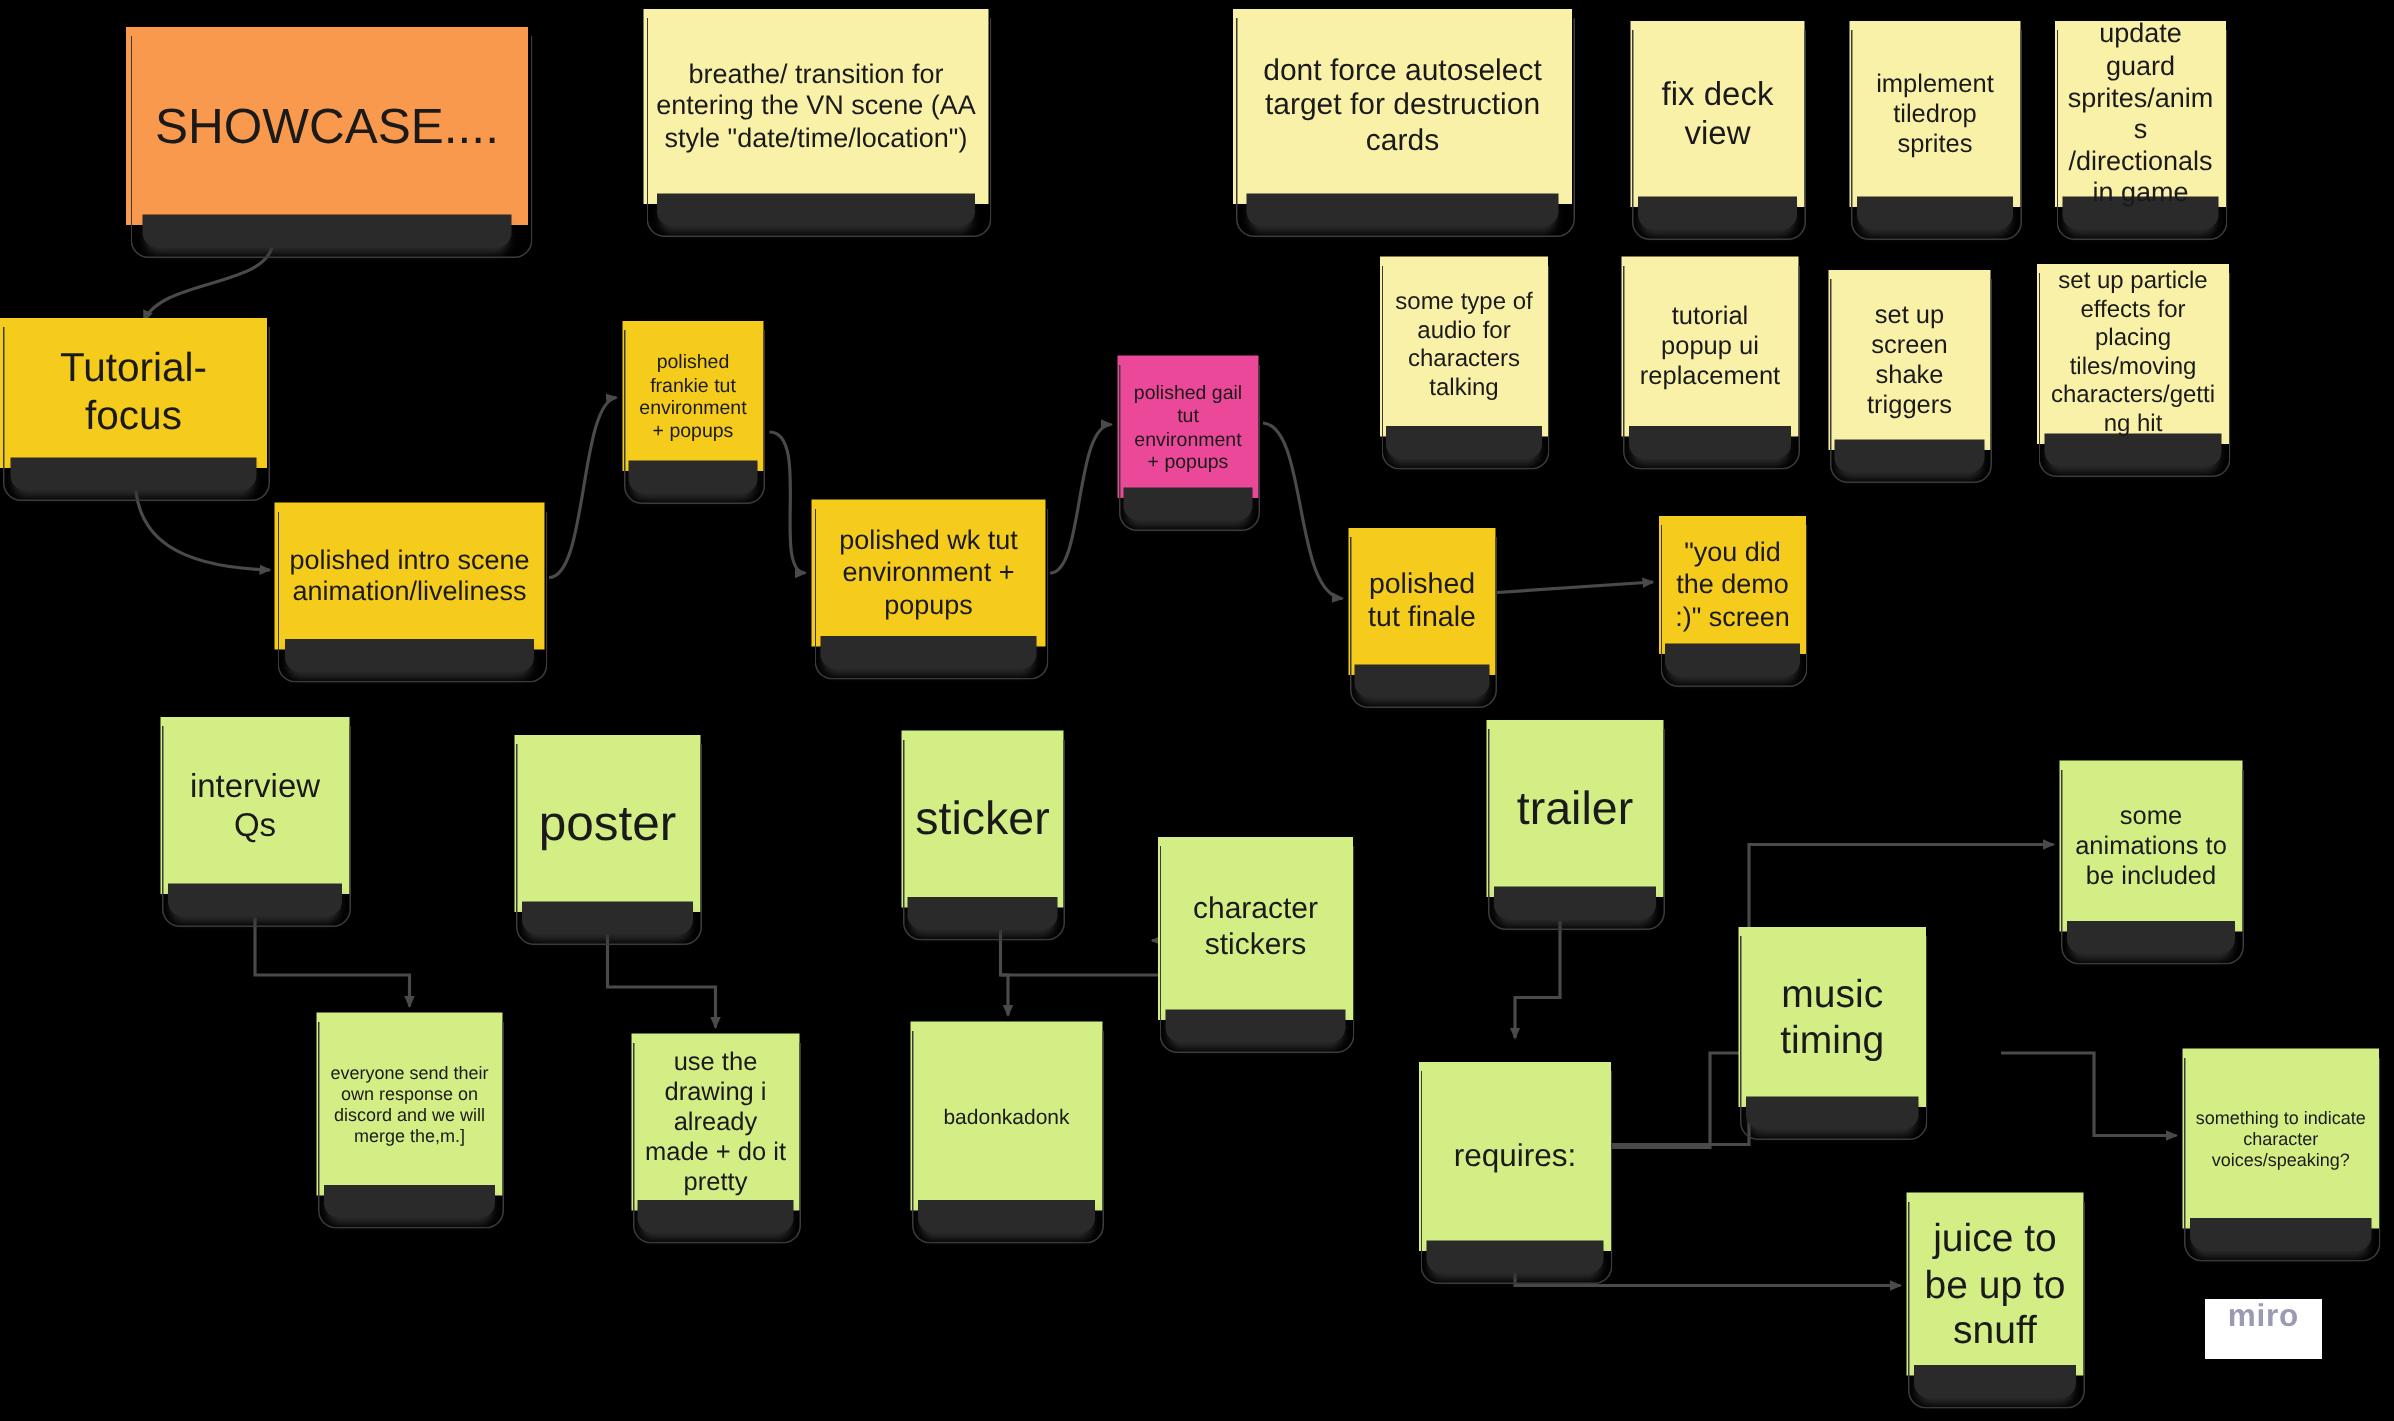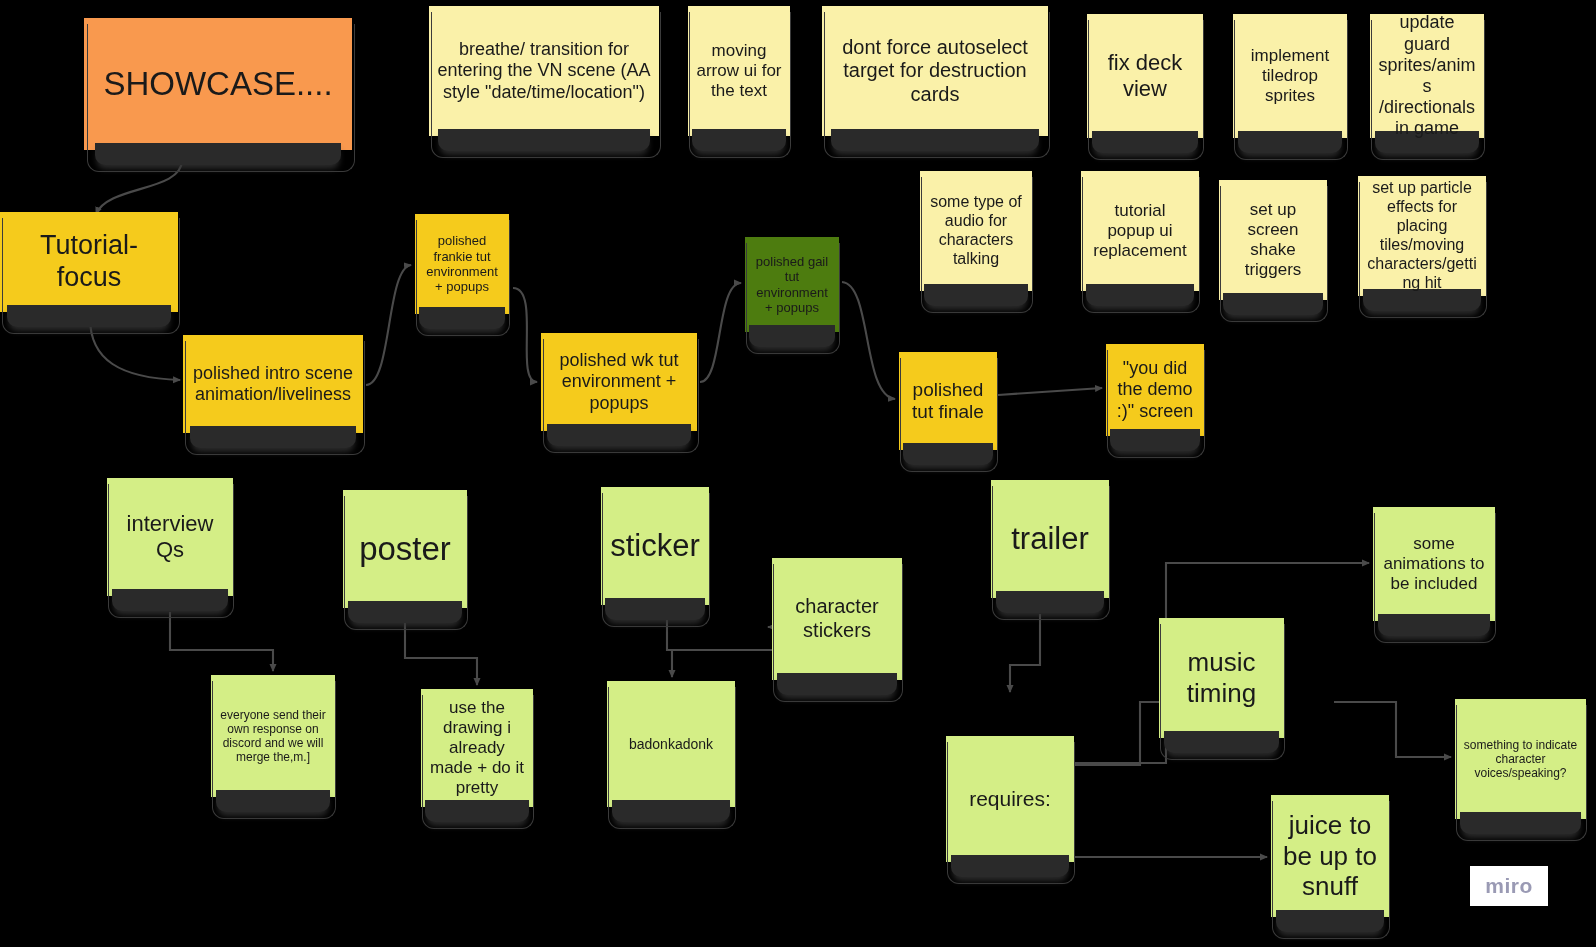--- a/index.html
+++ b/index.html
@@ -72,21 +72,20 @@
   }
   
   #miro-logo {
     position: absolute;
     left: 1470px;
     top: 866px;
     width: 78px;
     height: 40px;
     background: #ffffff;
     display: flex;
-    align-items: center;
     justify-content: center;
     z-index: 9;
   }
   #miro-logo .wm {
     font-family: "Liberation Sans", sans-serif;
     font-size: 21px;
     font-weight: bold;
     letter-spacing: 0.5px;
     color: #9a9ab4;
   }
@@ -137,23 +136,20 @@
       <path d="M1334,702 L1396,702 L1396,757 L1451,757"></path>
     </g>
   </svg>
 
   <div class="note c-orange" style="left: 84px; top: 18px; width: 268px; height: 132px; font-size: 33px; background: rgb(249, 153, 78);">
       <span class="txt">SHOWCASE....</span>
     </div>
   <div class="note c-yellow" style="left: 429px; top: 6px; width: 230px; height: 130px; font-size: 18px; background: rgb(250, 241, 169);">
       <span class="txt">breathe/ transition for entering the VN scene (AA style "date/time/location")</span>
     </div>
-  <div class="note c-yellow" style="left: 688px; top: 6px; width: 102px; height: 130px; font-size: 17px; background: rgb(250, 241, 169);">
-      <span class="txt">moving arrow ui for the text</span>
-    </div>
   <div class="note c-yellow" style="left: 822px; top: 6px; width: 226px; height: 130px; font-size: 20px; background: rgb(250, 241, 169);">
       <span class="txt">dont force autoselect target for destruction cards</span>
     </div>
   <div class="note c-yellow" style="left: 1087px; top: 14px; width: 116px; height: 124px; font-size: 22px; background: rgb(250, 241, 169);">
       <span class="txt">fix deck view</span>
     </div>
   <div class="note c-yellow" style="left: 1233px; top: 14px; width: 114px; height: 124px; font-size: 17px; background: rgb(250, 241, 169);">
       <span class="txt">implement tiledrop sprites</span>
     </div>
   <div class="note c-yellow" style="left: 1370px; top: 14px; width: 114px; height: 124px; font-size: 18px; background: rgb(250, 241, 169);">
@@ -170,21 +166,21 @@
     </div>
   <div class="note c-yellow" style="left: 1219px; top: 180px; width: 108px; height: 120px; font-size: 17px; background: rgb(250, 241, 169);">
       <span class="txt">set up screen shake triggers</span>
     </div>
   <div class="note c-yellow" style="left: 1358px; top: 176px; width: 128px; height: 120px; font-size: 16px; background: rgb(250, 241, 169);">
       <span class="txt">set up particle effects for placing tiles/moving characters/getting hit</span>
     </div>
   <div class="note c-gold" style="left: 415px; top: 214px; width: 94px; height: 100px; font-size: 13px; background: rgb(245, 203, 28);">
       <span class="txt">polished frankie tut environment + popups</span>
     </div>
-  <div class="note c-gold" style="left: 745px; top: 237px; width: 94px; height: 95px; font-size: 13px; background: #4d7c0f;">
+  <div class="note c-gold" style="left: 745px; top: 237px; width: 94px; height: 95px; font-size: 13px; background: #ec4899;">
       <span class="txt">polished gail tut environment + popups</span>
     </div>
   <div class="note c-gold" style="left: 183px; top: 335px; width: 180px; height: 98px; font-size: 18px; background: rgb(245, 203, 28);">
       <span class="txt">polished intro scene animation/liveliness</span>
     </div>
   <div class="note c-gold" style="left: 541px; top: 333px; width: 156px; height: 98px; font-size: 18px; background: rgb(245, 203, 28);">
       <span class="txt">polished wk tut environment + popups</span>
     </div>
   <div class="note c-gold" style="left: 899px; top: 352px; width: 98px; height: 98px; font-size: 19px; background: rgb(245, 203, 28);">
       <span class="txt">polished tut finale</span>
@@ -215,21 +211,21 @@
     </div>
   <div class="note c-green" style="left: 211px; top: 675px; width: 124px; height: 122px; font-size: 12px; background: rgb(212, 238, 134);">
       <span class="txt">everyone send their own response on discord and we will merge the,m.]</span>
     </div>
   <div class="note c-green" style="left: 421px; top: 689px; width: 112px; height: 118px; font-size: 17px; background: rgb(212, 238, 134);">
       <span class="txt">use the drawing i already made + do it pretty</span>
     </div>
   <div class="note c-green" style="left: 607px; top: 681px; width: 128px; height: 126px; font-size: 14px; background: rgb(212, 238, 134);">
       <span class="txt">badonkadonk</span>
     </div>
-  <div class="note c-green" style="left: 946px; top: 736px; width: 128px; height: 126px; font-size: 21px; background: rgb(212, 238, 134);">
+  <div class="note c-green" style="left: 946px; top: 708px; width: 128px; height: 126px; font-size: 21px; background: rgb(212, 238, 134);">
       <span class="txt">requires:</span>
     </div>
   <div class="note c-green" style="left: 1455px; top: 699px; width: 131px; height: 120px; font-size: 12px; background: rgb(212, 238, 134);">
       <span class="txt">something to indicate character voices/speaking?</span>
     </div>
   <div class="note c-green" style="left: 1271px; top: 795px; width: 118px; height: 122px; font-size: 26px; background: rgb(212, 238, 134);">
       <span class="txt">juice to be up to snuff</span>
     </div>
 
   <div id="miro-logo">

